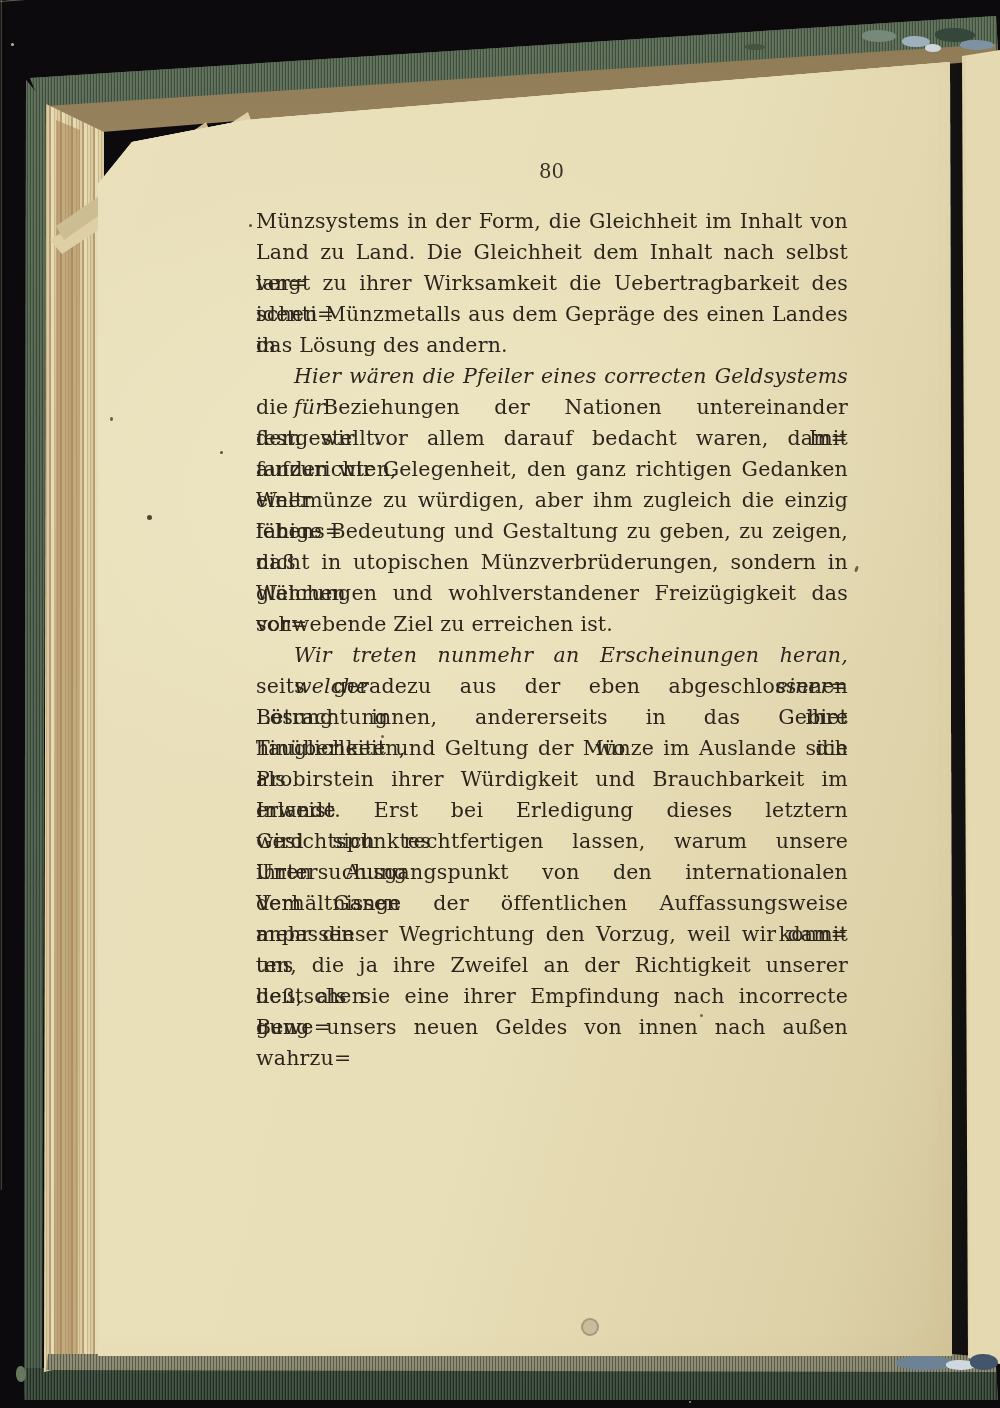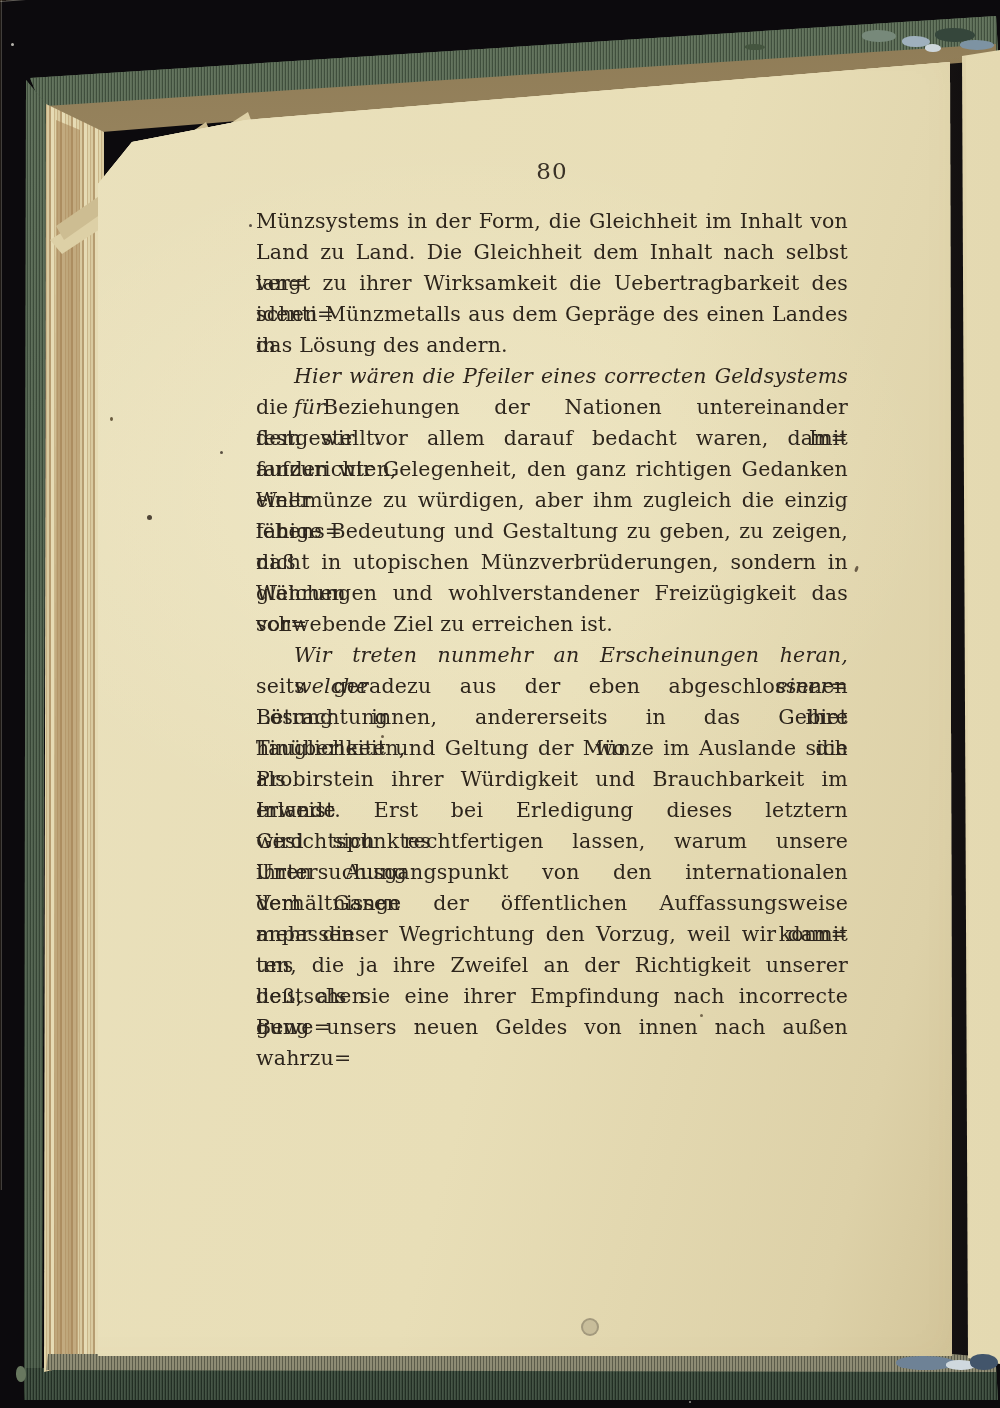--- a/index.html
+++ b/index.html
@@ -40,21 +40,21 @@
         linear-gradient(105deg, #eae1bd 0%, #e8deb7 55%, #ddd1a8 85%, #cfc094 100%),
         linear-gradient(180deg,#e3d9b2 0%, #e8dfba 8%, #e8dfba 90%, #ddd2aa 100%),#e7debb;
       box-shadow:inset 0 0 70px rgba(120,95,50,.22);}
   .blind-line-h{left:108px;top:150px;width:770px;height:1px;inset:auto;
       background:rgba(105,86,52,.35);transform:rotate(-4.4deg);transform-origin:left center;
       box-shadow:0 1px 0 rgba(255,250,225,.35);}
   .blind-line-v{left:233px;top:148px;width:1px;height:1190px;inset:auto;
       background:rgba(105,86,52,.20);box-shadow:1px 0 0 rgba(255,250,225,.22);}
   
   #page-number{position:absolute;left:256px;top:158px;width:592px;text-align:center;
-      font-size:23px;color:#3a3227;letter-spacing:1px;}
+      font-size:23px;color:#3a3227;letter-spacing:1px;font-family:Liberation Serif, serif;}
   #text-block{position:absolute;left:256px;top:206px;width:592px;color:#2d251c;}
   .tline{font-size:20.5px;line-height:31px;height:31px;white-space:nowrap0;
       text-align:justify;text-align-last:justify;letter-spacing:.2px;}
   .tline.no-just{text-align-last:left;}
   .tline.indent{padding-left:38px;font-style:italic;}
   
   .speck{position:absolute;border-radius:50%;}
   .fray{position:absolute;border-radius:45% 55% 50% 50%;}
 </style>
 </head>

